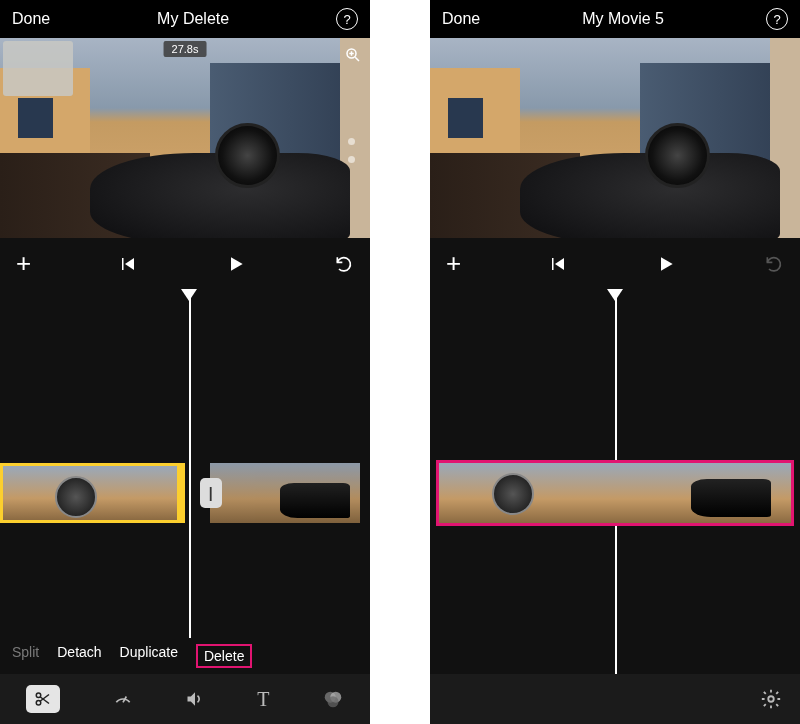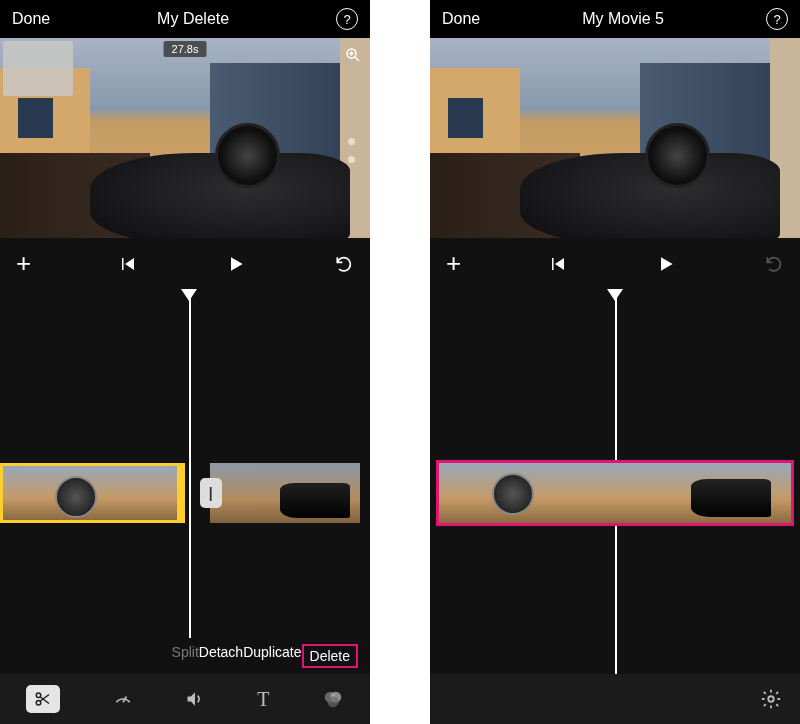--- a/index.html
+++ b/index.html
@@ -139,21 +139,21 @@
   height:66px;
   display:flex;
   width:100%;
 }
 .phone-b .clip { border:none; }
 .phone-b .clip-1 { width:50%; }
 .phone-b .clip-2 { width:50%; }
 
 .action-row {
   display:flex;
-  justify-content:flex-end;
+  gap:18px;
   padding:6px 12px;
   color:#fff;
   font-size:14px;
   background:#111;
 }
 .action-row .faded { color:#7a7a7a; }
 .delete-hi { border:2.5px solid #e11471; padding:2px 6px; }
 
 .bottom-bar {
   height:50px;

